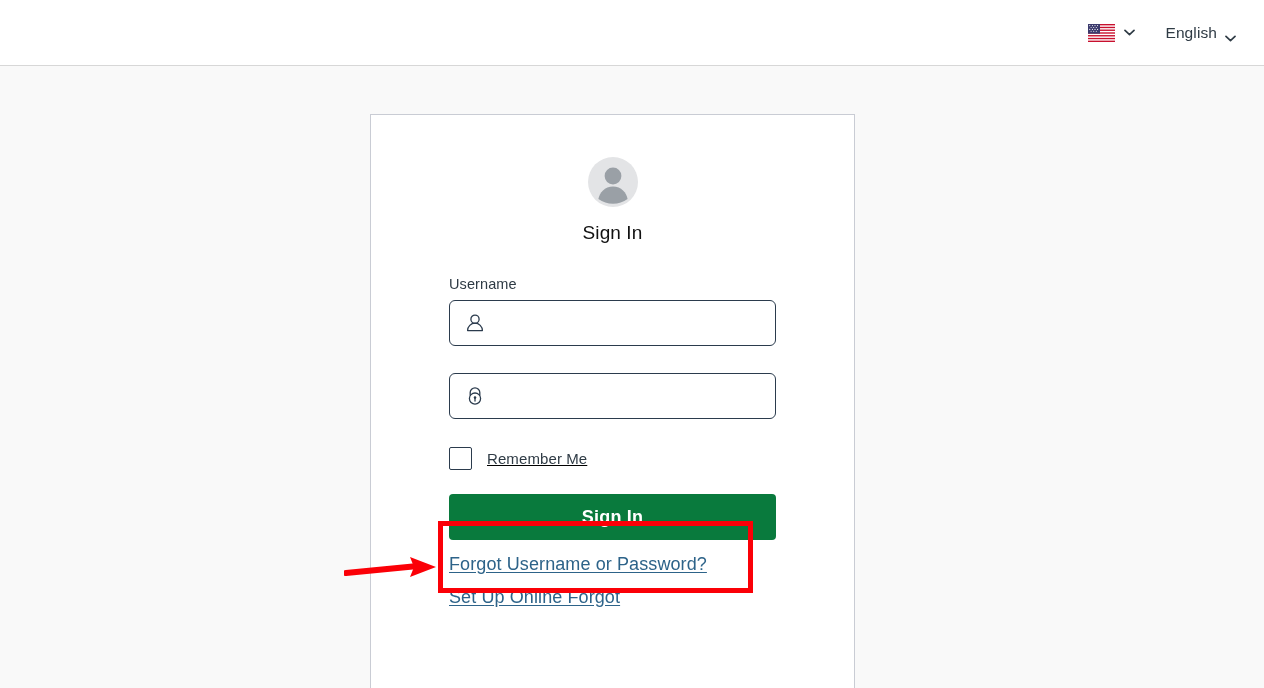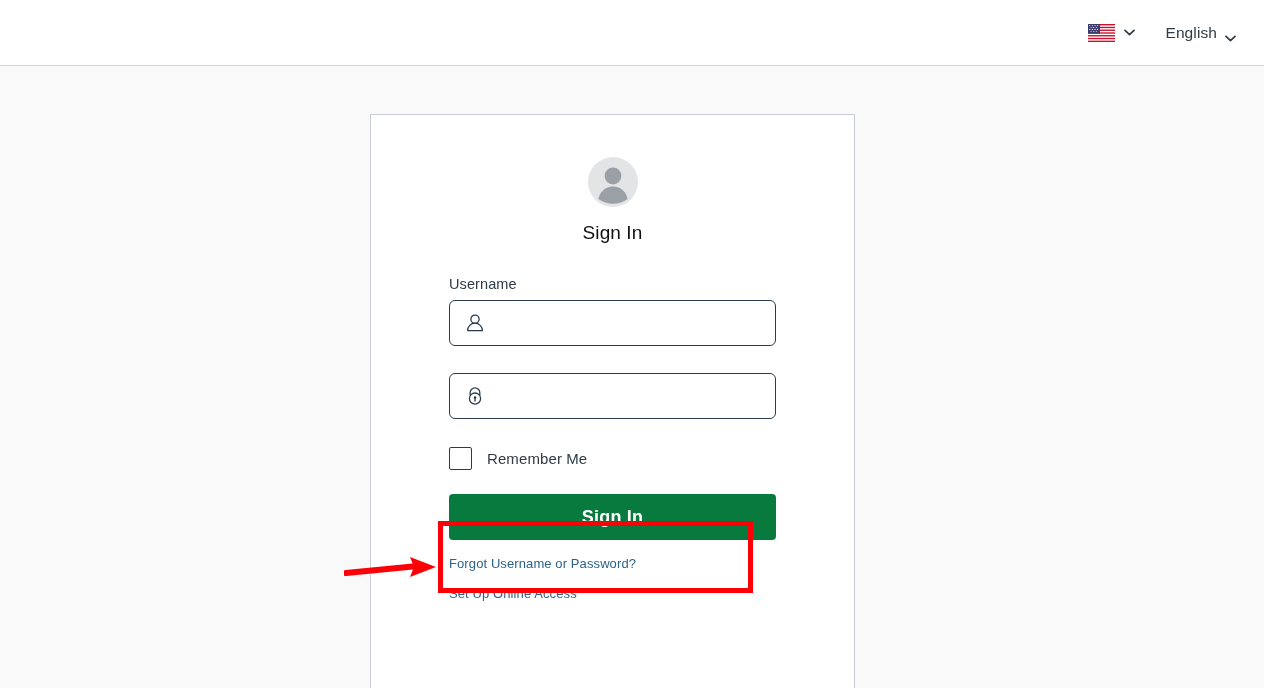--- a/index.html
+++ b/index.html
@@ -144,20 +144,21 @@
     padding: 0 10px 0 8px;
     font-family: "Liberation Sans", sans-serif;
   }
   .field-gap { height: 27px; }
 
   .remember-row {
     display: flex;
     align-items: center;
     gap: 15px;
     margin-top: 28px;
+    text-decoration: underline;
   }
   .checkbox {
     width: 23px;
     height: 23px;
     border: 1.5px solid #2b3b4d;
     border-radius: 2px;
     background: #fff;
     box-sizing: border-box;
     cursor: pointer;
     flex: 0 0 auto;
@@ -184,22 +185,23 @@
     font-size: 18px;
     font-weight: 700;
     letter-spacing: .2px;
     cursor: pointer;
     font-family: "Liberation Sans", sans-serif;
   }
 
   .links { margin-top: 14px; }
   .card-link {
     display: inline-block;
-    font-size: 13px;
+    font-size: 18px;
     color: #2d6389;
+    text-decoration: underline;
     text-underline-offset: 2px;
     cursor: pointer;
     letter-spacing: .1px;
   }
   .link-gap { height: 12px; }
 
   
   .annotation-layer {
     position: absolute;
     left: 0; top: 0;
@@ -322,21 +324,21 @@
         <span class="remember-label">Remember Me</span>
       </div>
 
       <div class="signin-area">
         <button class="signin-btn">Sign In</button>
       </div>
 
       <div class="links">
         <a class="card-link">Forgot Username or Password?</a>
         <div class="link-gap"></div>
-        <a class="card-link">Set Up Online Access</a>
+        <a class="card-link">Set Up Online Forgot</a>
       </div>
 
     </div>
   </div>
 </div>
 
 <div class="annotation-layer">
   <div class="anno-box"></div>
   <svg class="anno-arrow" viewBox="0 0 96 32" xmlns="http://www.w3.org/2000/svg" aria-hidden="true">
     <path d="M2 21 L74 14" stroke="#fb0007" stroke-width="6" stroke-linecap="round"></path>

